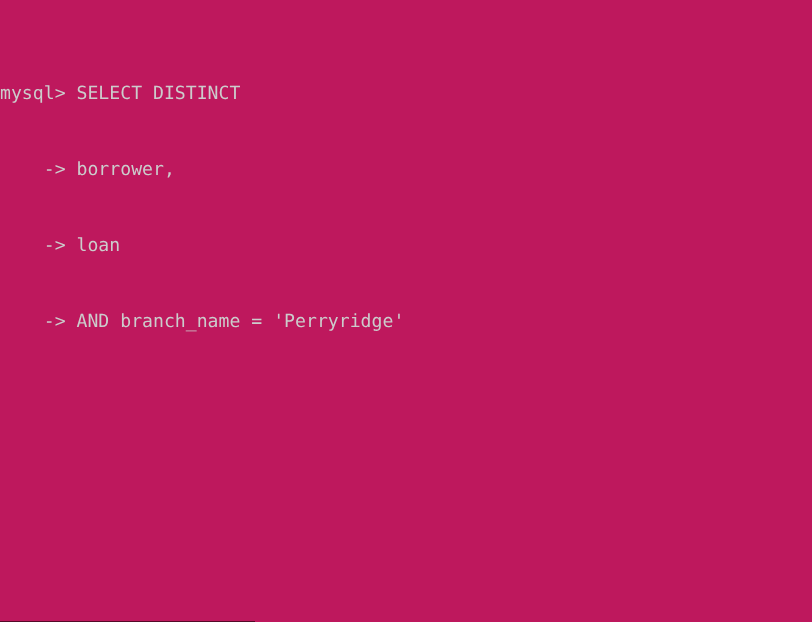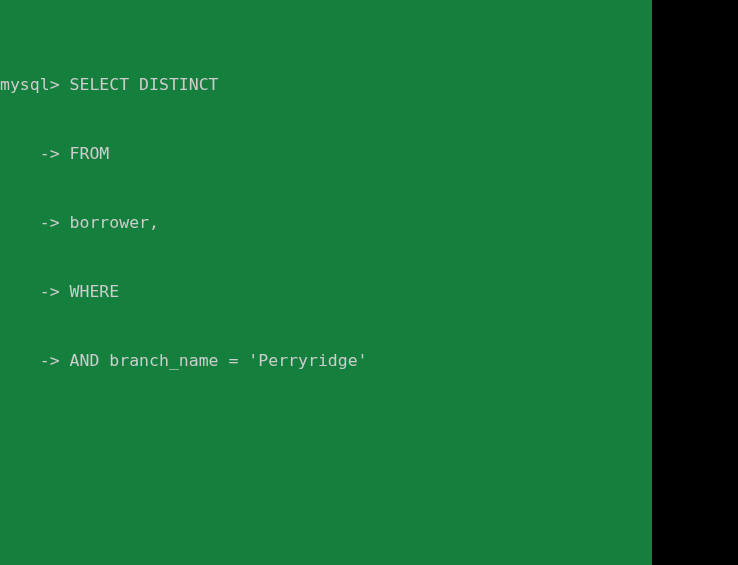--- a/index.html
+++ b/index.html
@@ -7,23 +7,23 @@
     margin: 0;
     padding: 0;
     background: #000000;
   }
   body {
     width: 738px;
     height: 565px;
     overflow: hidden;
   }
   #terminal {
-    width: 652px;
+    width: 738px;
     height: 565px;
-    background: #15803d;
+    background: #be185d;
     color: #cccccc;
     font-family: "DejaVu Sans Mono", "Liberation Mono", monospace;
     font-size: 16.5px;
     line-height: 23px;
     letter-spacing: 0px;
     padding: 4px 0 0 0;
     box-sizing: border-box;
     white-space: pre;
     overflow: hidden;
   }
@@ -35,23 +35,22 @@
     color: #cccccc;
   }
   .line.prompt-line { color: #cccccc; }
 </style>
 </head>
 <body>
 
 <div id="terminal">
 
   <div class="line prompt-line">mysql&gt; SELECT DISTINCT</div>
-  <div class="line">    -&gt; FROM</div>
   <div class="line">    -&gt; borrower,</div>
-  <div class="line">    -&gt; WHERE</div>
+  <div class="line">    -&gt; loan</div>
   <div class="line">    -&gt; AND branch_name = 'Perryridge'</div>
   
   
   
   
   
   
   
   
   

